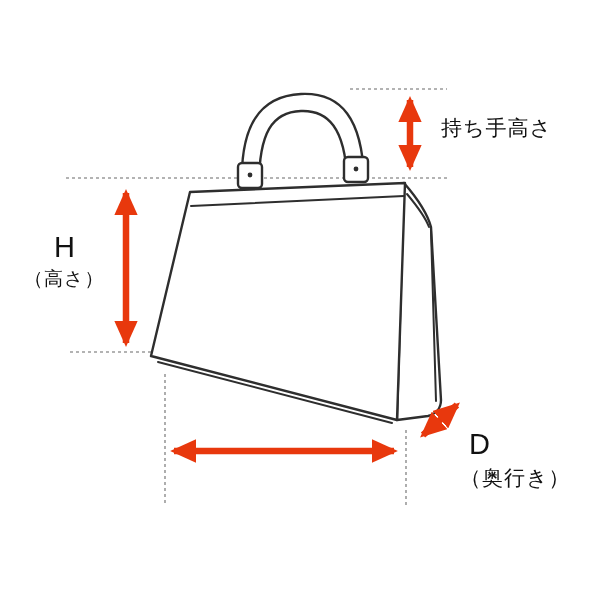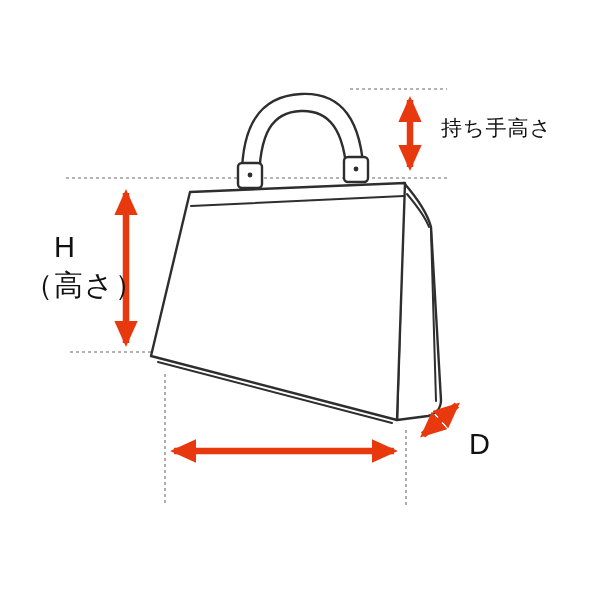--- a/index.html
+++ b/index.html
@@ -16,21 +16,21 @@
   .stage svg { position: absolute; left: 0; top: 0; }
   .label {
     position: absolute;
     color: #111111;
     white-space: nowrap;
     letter-spacing: 1px;
     font-family: "Liberation Sans", "DejaVu Sans", sans-serif;
   }
   .label-handle-height { left: 441px; top: 114px; font-size: 21px; font-weight: 500; }
   .label-height-letter { left: 54px;  top: 231px; font-size: 29px; }
-  .label-height-sub    { left: 24px;  top: 266px; font-size: 29px; text-align: center; }
+  .label-height-sub    { left: 24px;  top: 266px; font-size: 19px; text-align: center; }
   .label-width         { left: 228px; top: 477px; font-size: 26px; }
   .label-depth-letter  { left: 469px; top: 428px; font-size: 29px; }
   .label-depth-sub     { left: 460px; top: 464px; font-size: 21px; }
 </style>
 </head>
 <body>
 
 <div class="stage">
 
   <svg width="600" height="600" viewBox="0 0 600 600">
@@ -70,14 +70,15 @@
       <line x1="126" y1="193" x2="126" y2="343" marker-start="url(#ah)" marker-end="url(#ah)"></line>
       <line x1="174" y1="451" x2="394" y2="451" marker-start="url(#ah)" marker-end="url(#ah)"></line>
       <line x1="423" y1="435" x2="457" y2="405" marker-start="url(#ah)" marker-end="url(#ah)"></line>
     </g>
   </svg>
 
   <div class="label label-handle-height">持ち手高さ</div>
   <div class="label label-height-letter">H</div>
   <div class="label label-height-sub">（高さ）</div>
   <div class="label label-depth-letter">D</div>
+  <div class="label label-depth-sub">（奥行き）</div>
 
 </div>
 
 </body></html>

